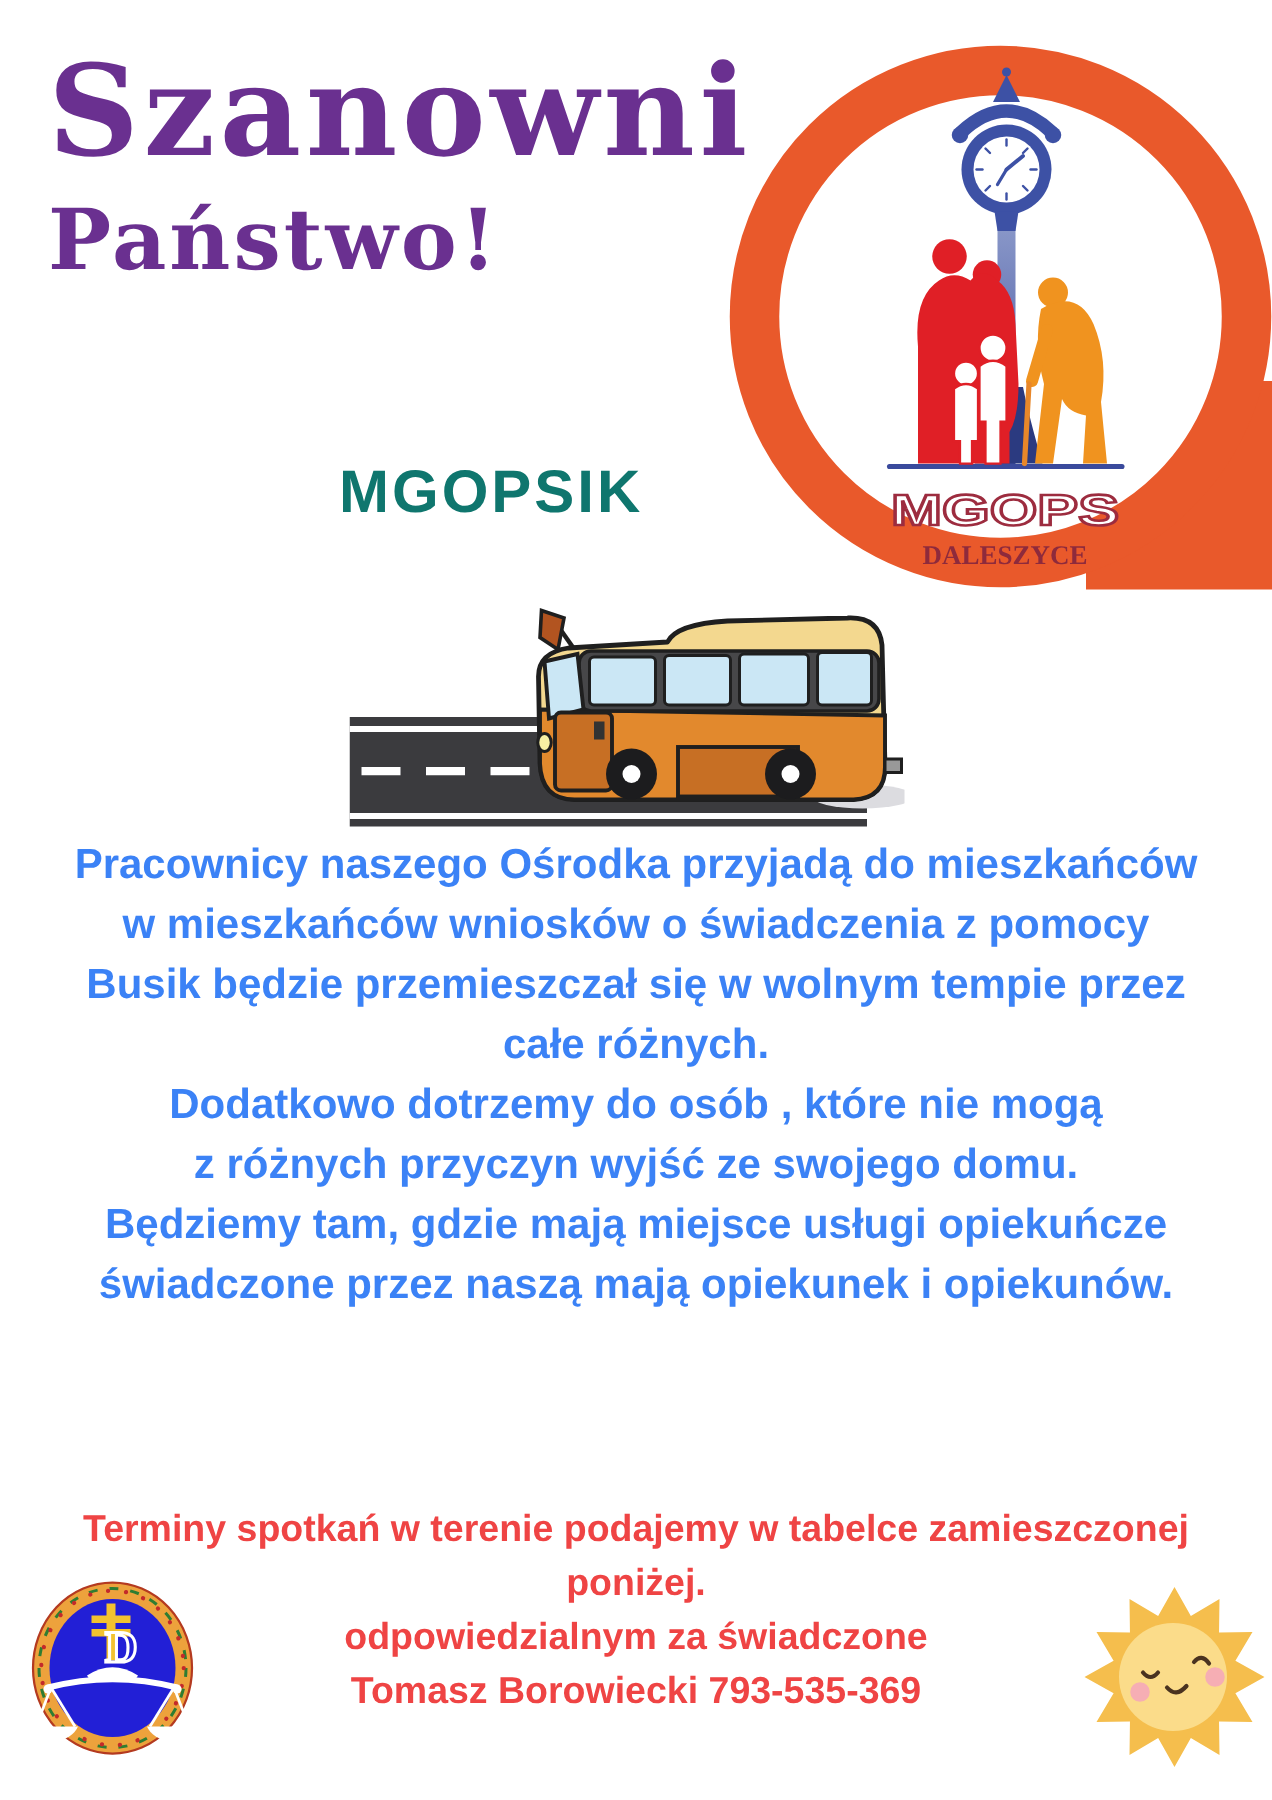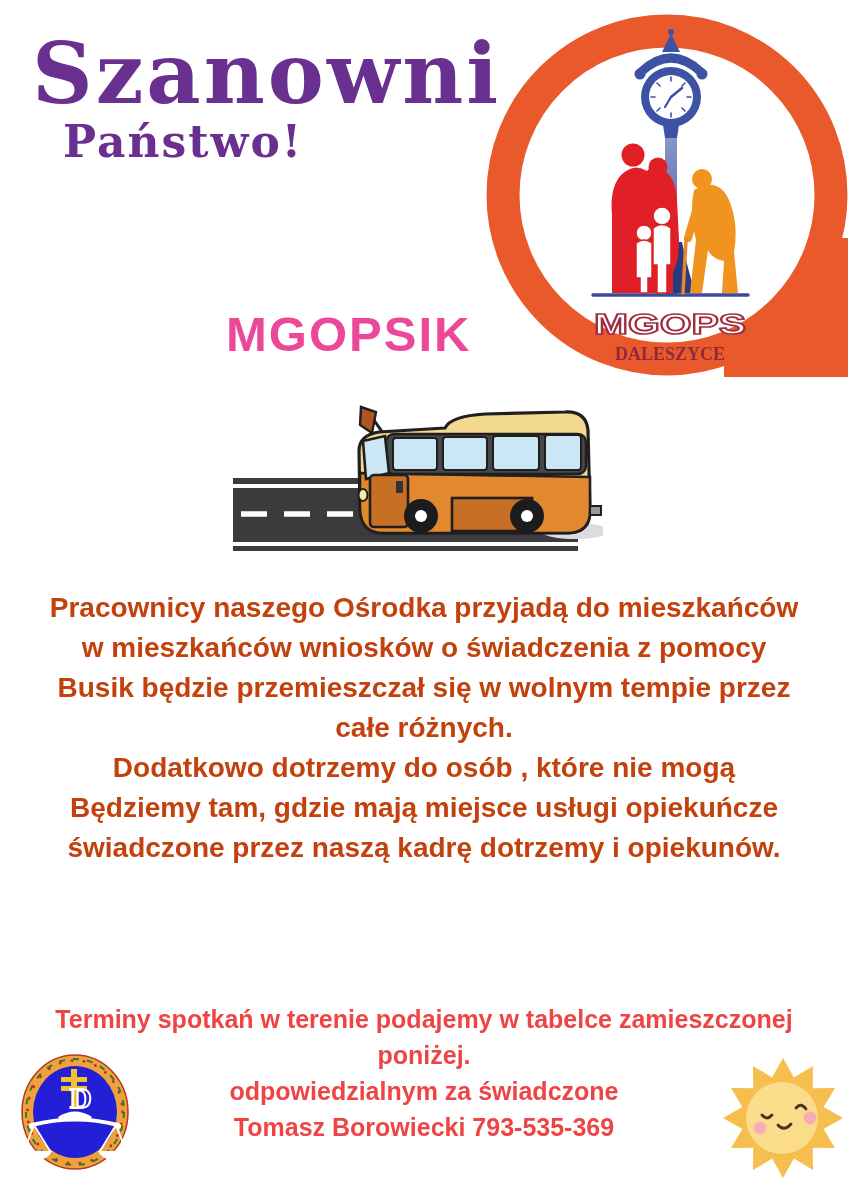--- a/index.html
+++ b/index.html
@@ -8,32 +8,32 @@
     background:#ffffff; overflow:hidden;
     font-family:"Liberation Sans", sans-serif;
     padding-left:37px;
   }
   .title-line{
     position:absolute; left:32px;
     font-family:"DejaVu Serif", serif; font-weight:bold;
     color:#6A3090; line-height:1; white-space:nowrap;
   }
   .title-line.l1{ top:32px; font-size:84px; letter-spacing:3px; }
-  .title-line.l2{ top:120px; font-size:44px; letter-spacing:2px;margin-left:31px; }
+  .title-line.l2{ top:132px; font-size:56px; letter-spacing:2px; }
   .subtitle{
     position:absolute; left:226px; top:306px;
-    font-size:49px; font-weight:bold; letter-spacing:2px;
-    color:#ec4899; white-space:nowrap;
-  }
-  .logo-badge{ position:absolute; left:486px; top:0; width:362px; height:382px; }
+    font-size:40px; font-weight:bold; letter-spacing:2px;
+    color:#0f766e; white-space:nowrap;
+  }
+  .logo-badge{ position:absolute; left:486px; top:16px; width:362px; height:382px; }
   .bus-scene{ position:absolute; left:233px; top:403px; width:370px; height:150px; }
   .main-text{
     position:absolute; left:0; top:556px; width:848px;
-    text-align:center; color:#c2410c; font-weight:bold;
-    font-size:28px; line-height:40px;margin-top:32px;
+    text-align:center; color:#3b82f6; font-weight:bold;
+    font-size:28px; line-height:40px;
   }
   .main-text .tline{ white-space:nowrap; }
   .footer-text{
     position:absolute; left:0; top:1001px; width:848px;
     text-align:center; color:#ef4444; font-weight:bold;
     font-size:25px; line-height:36px;
   }
   .footer-text .tline{ white-space:nowrap; }
   .crest{ position:absolute; left:20px; top:1053px; width:110px; height:118px; }
   .sun{ position:absolute; left:720px; top:1051px; width:126px; height:132px; }
@@ -154,22 +154,23 @@
       </g>
     </svg>
   </div>
 
   <div class="main-text">
     <div class="tline">Pracownicy naszego Ośrodka przyjadą do mieszkańców</div>
     <div class="tline">w mieszkańców wniosków o świadczenia z pomocy</div>
     <div class="tline">Busik będzie przemieszczał się w wolnym tempie przez</div>
     <div class="tline">całe różnych.</div>
     <div class="tline">Dodatkowo dotrzemy do osób , które nie mogą</div>
+    <div class="tline">z różnych przyczyn wyjść ze swojego domu.</div>
     <div class="tline">Będziemy tam, gdzie mają miejsce usługi opiekuńcze</div>
-    <div class="tline">świadczone przez naszą kadrę dotrzemy i opiekunów.</div>
+    <div class="tline">świadczone przez naszą mają opiekunek i opiekunów.</div>
   </div>
 
   <div class="footer-text">
     <div class="tline">Terminy spotkań w terenie podajemy w tabelce zamieszczonej</div>
     <div class="tline">poniżej.</div>
     <div class="tline">odpowiedzialnym za świadczone</div>
     <div class="tline">Tomasz Borowiecki 793-535-369</div>
   </div>
 
   <div class="crest">

